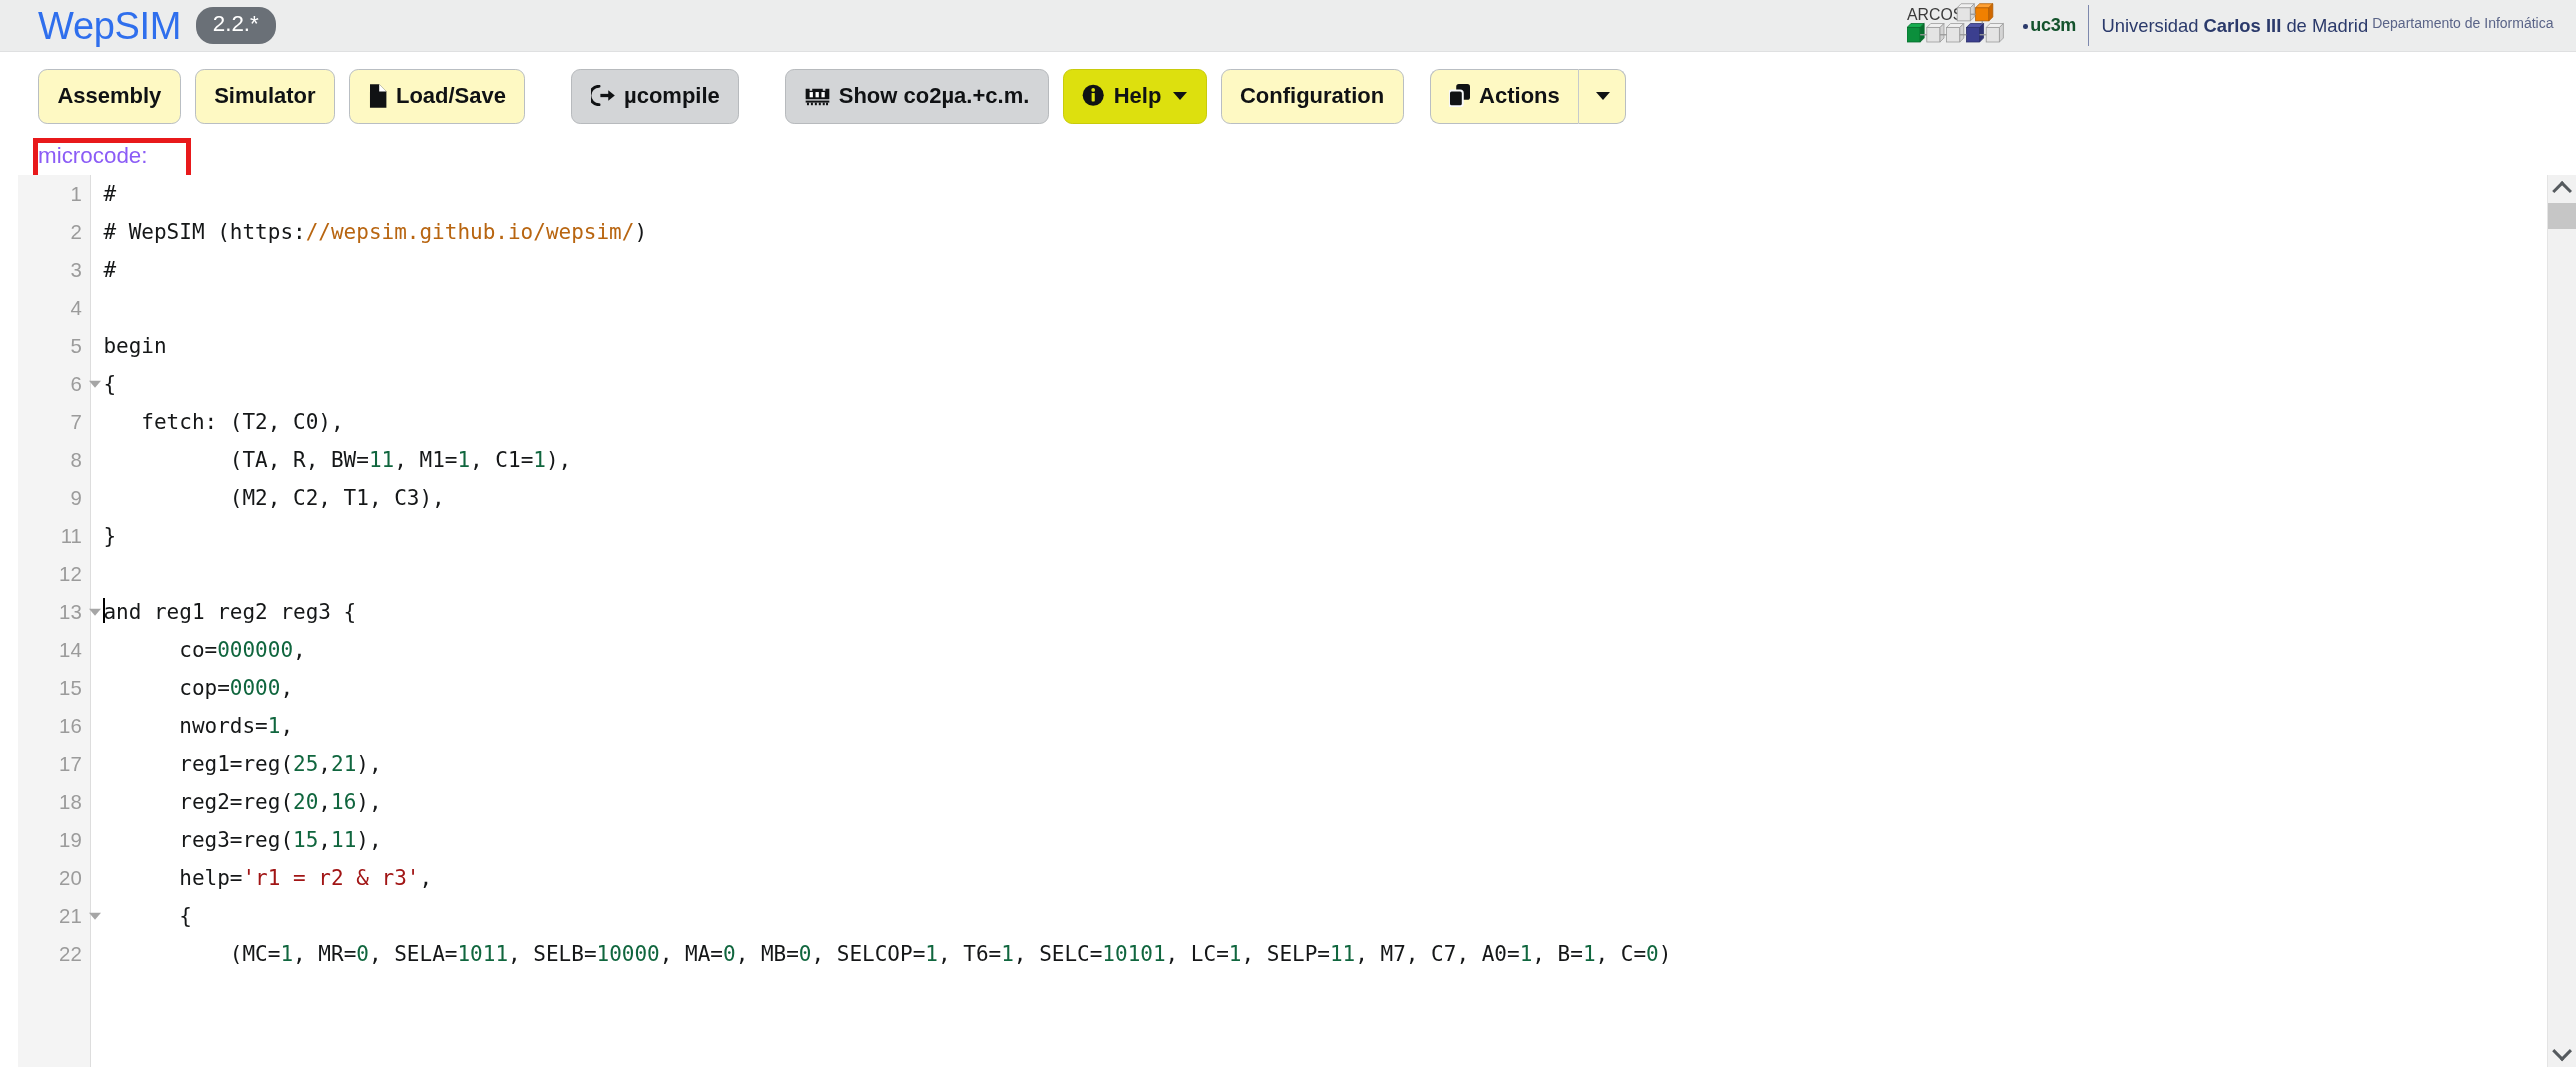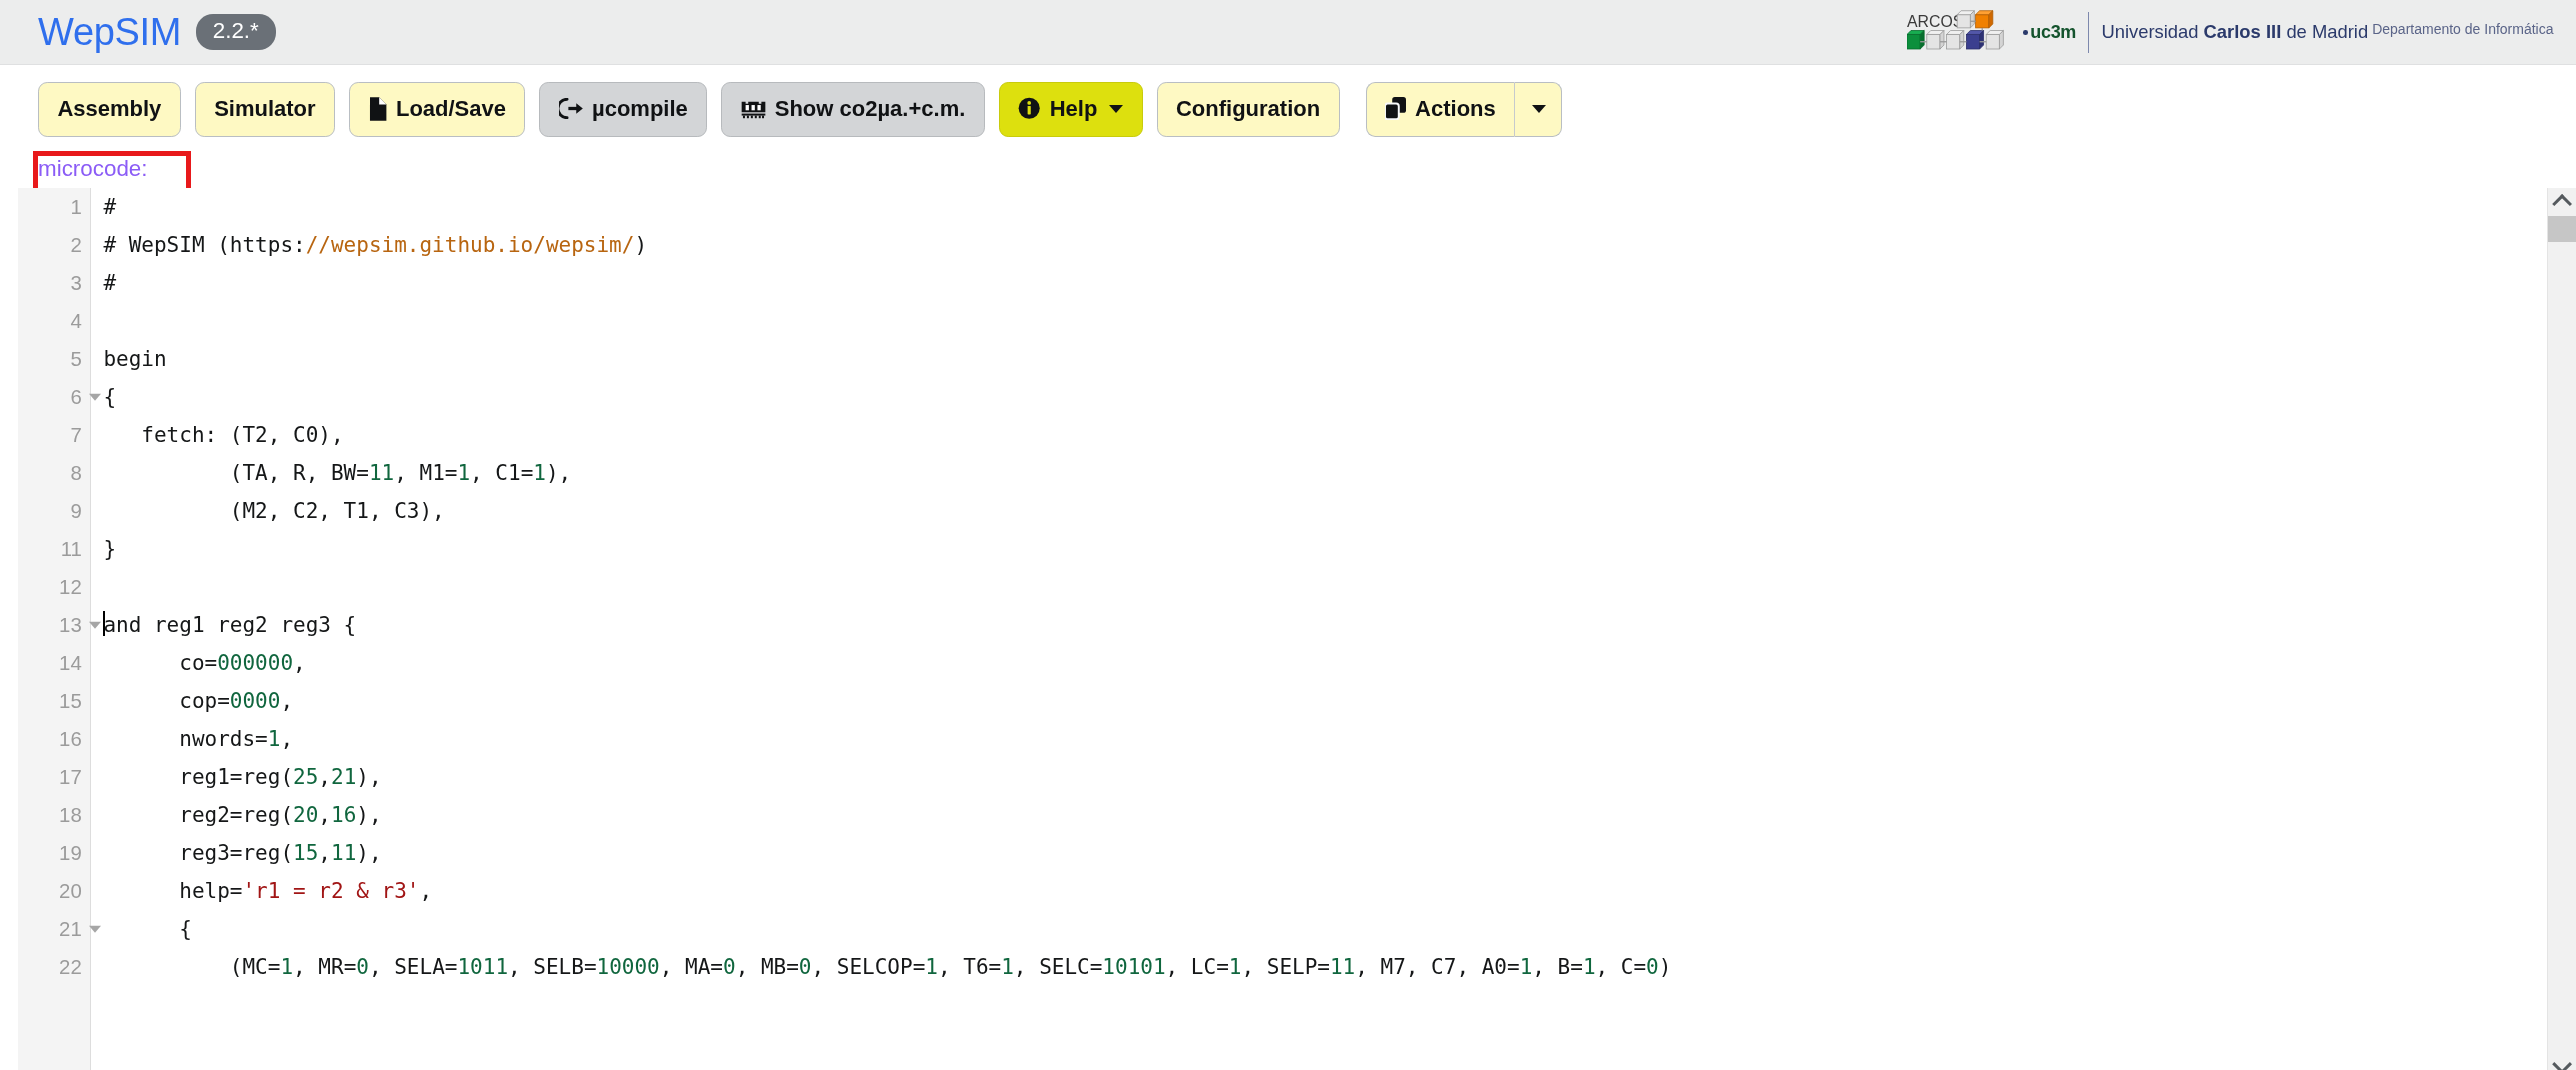--- a/index.html
+++ b/index.html
@@ -10,21 +10,21 @@
   body {
     width: 2576px;
     height: 1071px;
     font-family: "Liberation Sans", sans-serif;
     overflow: hidden;
     position: relative;
   }
 
   
   .header {
-    height: 65px;
+    height: 52px;
     background: #eceded;
     display: flex;
     align-items: center;
     justify-content: space-between;
     padding: 0 14.5px 0 38px;
     box-sizing: border-box;
     border-bottom: 0.7px solid #dfe0e1;
   }
   .brand {
     display: flex;
@@ -119,20 +119,21 @@
     padding: 9.2px 18.4px 11.2px 18.4px;
     line-height: 1;
     white-space: nowrap;
     box-sizing: border-box;
     height: 55px;
     cursor: pointer;
   }
   .btn.secondary {
     background: #d3d5d7;
     border-color: #b7babd;
+    margin-left: 32px;
   }
   .btn.warning {
     background: #dde00e;
     border-color: #c8cb0c;
   }
   .btn-group {
     display: inline-flex;
     padding-left: 12px;
   }
   .btn-group .btn:first-child {

